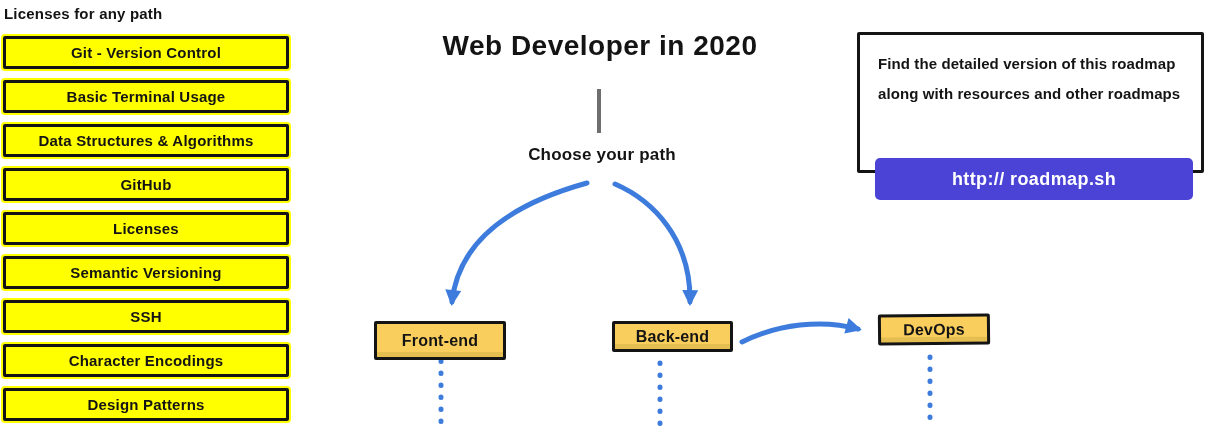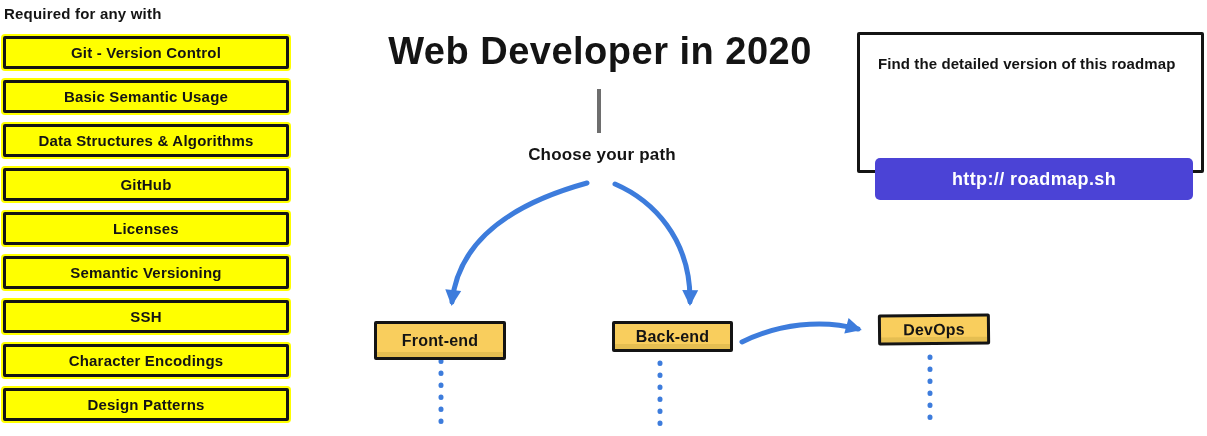--- a/index.html
+++ b/index.html
@@ -22,21 +22,21 @@
   .req-box{
     height:33px;border:3px solid var(--ink);background:var(--yellow);
     box-shadow:0 0 0 2px var(--yellow);border-radius:2px;
     display:flex;align-items:center;justify-content:center;
     font-size:15px;font-weight:bold;letter-spacing:.2px;
     margin-bottom:11px;cursor:pointer;
   }
   
   .title{
     position:absolute;left:377px;top:30px;width:446px;text-align:center;
-    font-size:38px;font-weight:bold;letter-spacing:.5px;
+    font-size:28px;font-weight:bold;letter-spacing:.5px;
   }
   .choose-label{
     position:absolute;left:502px;top:145px;width:200px;text-align:center;
     font-size:17px;font-weight:bold;letter-spacing:.2px;
   }
   
   .node{
     position:absolute;border:3px solid var(--ink);background:var(--orange);
     border-radius:2px;box-shadow:inset 0 -5px 0 rgba(90,70,0,.12);
     display:flex;align-items:center;justify-content:center;
@@ -64,23 +64,23 @@
   .arrowhead{fill:var(--blue);}
   .stem-line{stroke:var(--gray-line);stroke-width:4;stroke-linecap:butt;}
   .dotted-line{fill:none;stroke:var(--blue);stroke-width:5;stroke-linecap:round;stroke-dasharray:.5 11.5;}
 </style>
 </head>
 <body>
 
 <div class="canvas">
 
   <div class="sidebar">
-    <div class="sidebar-heading">Required for any with</div>
+    <div class="sidebar-heading">Licenses for any path</div>
     <div class="req-box">Git - Version Control</div>
-    <div class="req-box">Basic Semantic Usage</div>
+    <div class="req-box">Basic Terminal Usage</div>
     <div class="req-box">Data Structures &amp; Algorithms</div>
     <div class="req-box">GitHub</div>
     <div class="req-box">Licenses</div>
     <div class="req-box">Semantic Versioning</div>
     <div class="req-box">SSH</div>
     <div class="req-box">Character Encodings</div>
     <div class="req-box">Design Patterns</div>
   </div>
 
   <svg class="overlay" width="1207" height="436" viewBox="0 0 1207 436" aria-hidden="true">
@@ -101,17 +101,18 @@
   <div class="title">Web Developer in 2020</div>
   <div class="choose-label">Choose your path</div>
 
   <div class="node node-frontend">Front-end</div>
   <div class="node node-backend">Back-end</div>
   <div class="node node-devops">DevOps</div>
 
   <div class="info-box">
     <div class="info-text">
       <div>Find the detailed version of this roadmap</div>
+      <div>along with resources and other roadmaps</div>
     </div>
     <div class="info-button">http:// roadmap.sh</div>
   </div>
 
 </div>
 
 </body></html>

